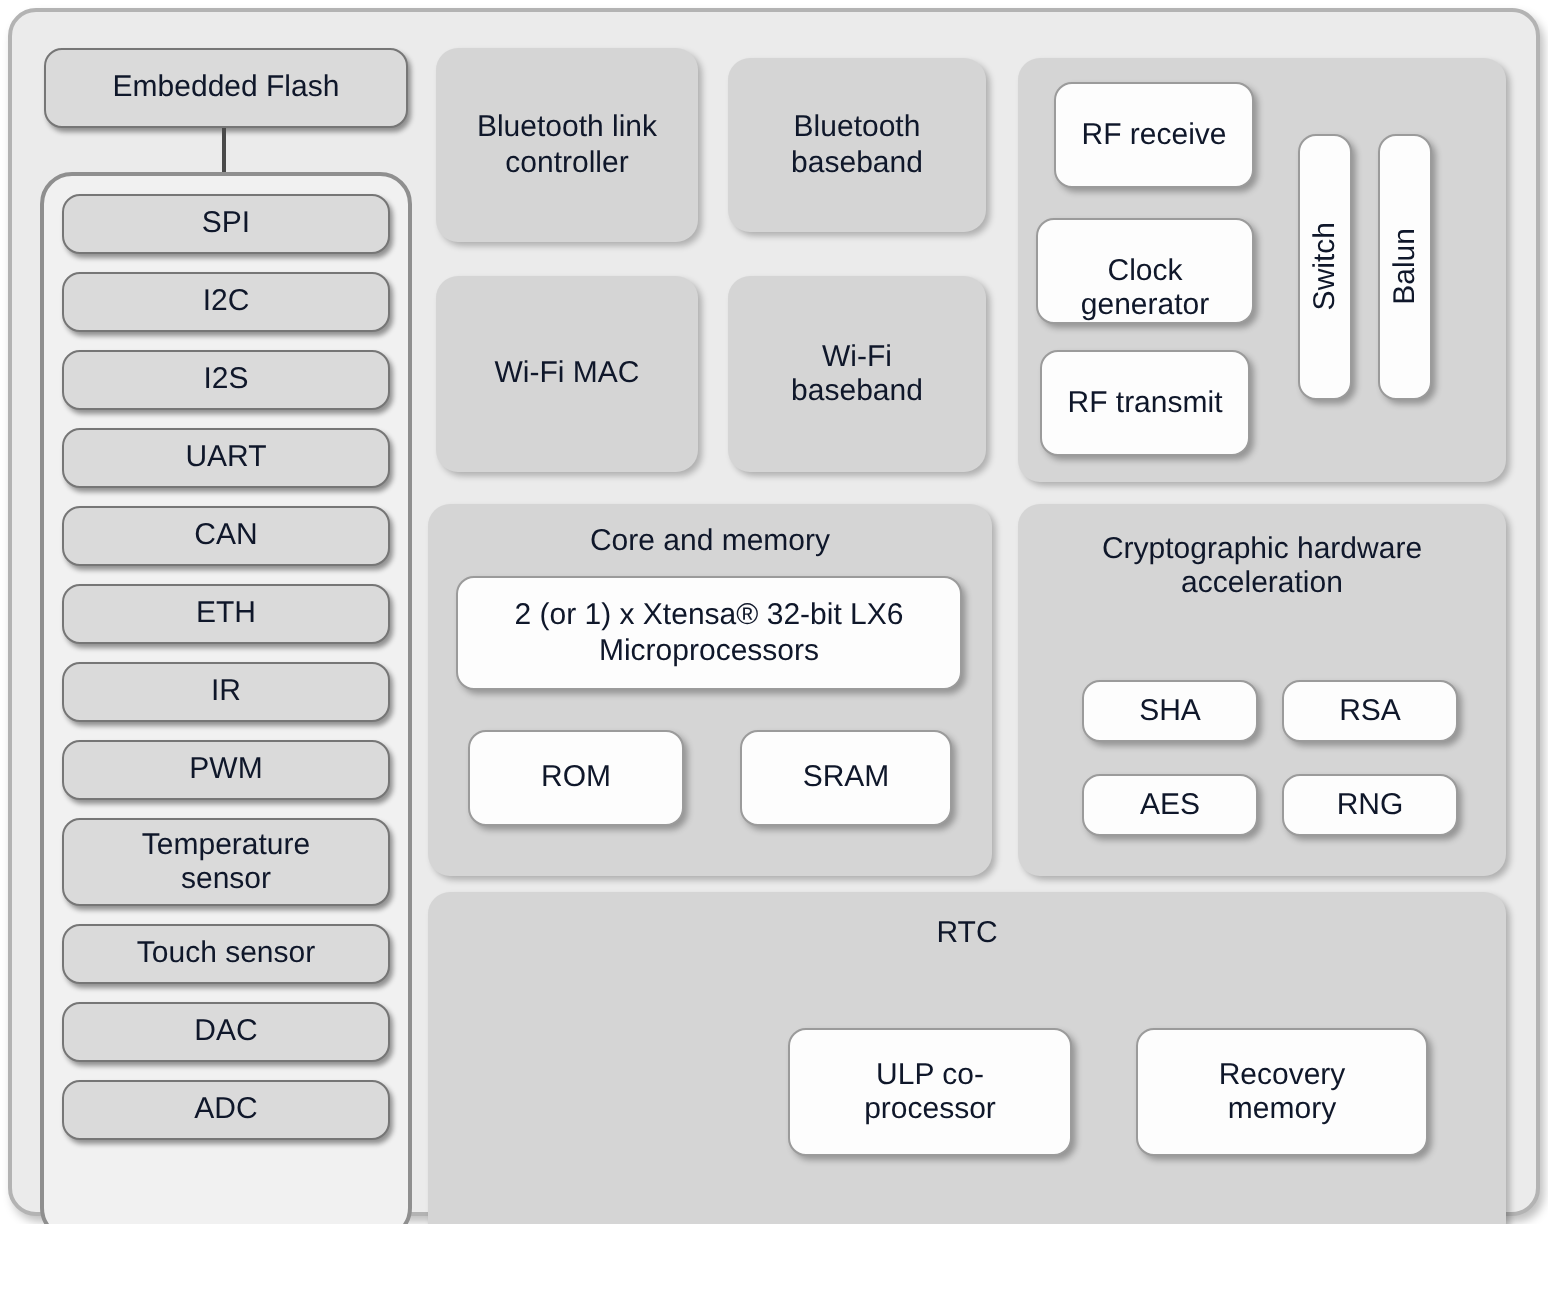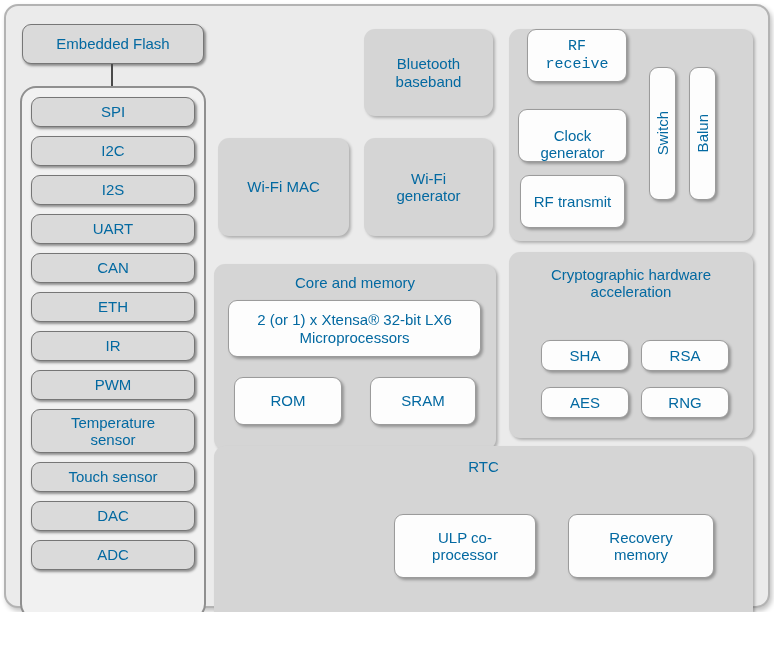--- a/index.html
+++ b/index.html
@@ -2,21 +2,21 @@
 <html><head>
 <meta charset="utf-8">
 <style>
   html, body { margin: 0; padding: 0; background: #ffffff; }
   * { box-sizing: border-box; }
   .stage {
     position: relative;
     width: 774px;
     height: 612px;
     font-family: "Liberation Sans", "DejaVu Sans", sans-serif;
-    color: #0369a1;
+    color: #0f172a;
     font-size: 15px;
     line-height: 1.15;
   }
   .board {
     position: absolute;
     left: 4px; top: 4px; right: 4px; bottom: 4px;
     background: #ebebeb;
     border: 2px solid #b3b3b3;
     border-radius: 14px;
     box-shadow: 2px 3px 5px rgba(0,0,0,0.25);
@@ -118,49 +118,52 @@
         <span>Touch sensor</span>
       </div>
     <div class="pill">
         <span>DAC</span>
       </div>
     <div class="pill">
         <span>ADC</span>
       </div>
   </div>
 
+  <div class="abs panel center" style="left:218px; top:24px; width:131px; height:97px; padding:0 14px;">
+    <span>Bluetooth link controller</span>
+  </div>
   <div class="abs panel center" style="left:364px; top:29px; width:129px; height:87px; padding:0 14px;">
     <span>Bluetooth baseband</span>
   </div>
   <div class="abs panel center" style="left:218px; top:138px; width:131px; height:98px; padding:0 14px;">
     <span>Wi-Fi MAC</span>
   </div>
   <div class="abs panel center" style="left:364px; top:138px; width:129px; height:98px; padding:0 14px;">
-    <span>Wi-Fi generator</span>
+    <span>Wi-Fi baseband</span>
   </div>
 
   <div class="abs panel" style="left:509px; top:29px; width:244px; height:212px;">
-    <div class="abs wbox center" style="left:18px; top:0; width:100px; height:53px; padding:0 8px;font-family:Liberation Mono, monospace;">
+    <div class="abs wbox center" style="left:18px; top:12px; width:100px; height:53px; padding:0 8px;">
       <span>RF receive</span>
     </div>
     <div class="abs wbox center" style="left:9px; top:80px; width:109px; height:53px; padding:0 8px;align-items:flex-end;">
       <span>Clock generator</span>
     </div>
     <div class="abs wbox center" style="left:11px; top:146px; width:105px; height:53px; padding:0 8px;">
       <span>RF transmit</span>
     </div>
     <div class="abs wbox center" style="left:140px; top:38px; width:27px; height:133px;">
       <span class="vtext">Switch</span>
     </div>
     <div class="abs wbox center" style="left:180px; top:38px; width:27px; height:133px;">
       <span class="vtext">Balun</span>
     </div>
   </div>
 
-  <div class="abs panel" style="left:214px; top:264px; width:282px; height:186px;">
+  <div class="abs panel" style="left:214px; top:252px; width:282px; height:186px;">
     <div class="panel-title" style="padding-top:10px;">Core and memory</div>
     <div class="abs wbox center" style="left:14px; top:36px; width:253px; height:57px; padding:0 10px;">
       <span>2 (or 1) x Xtensa® 32-bit LX6 Microprocessors</span>
     </div>
     <div class="abs wbox center" style="left:20px; top:113px; width:108px; height:48px;">
       <span>ROM</span>
     </div>
     <div class="abs wbox center" style="left:156px; top:113px; width:106px; height:48px;">
       <span>SRAM</span>
     </div>

